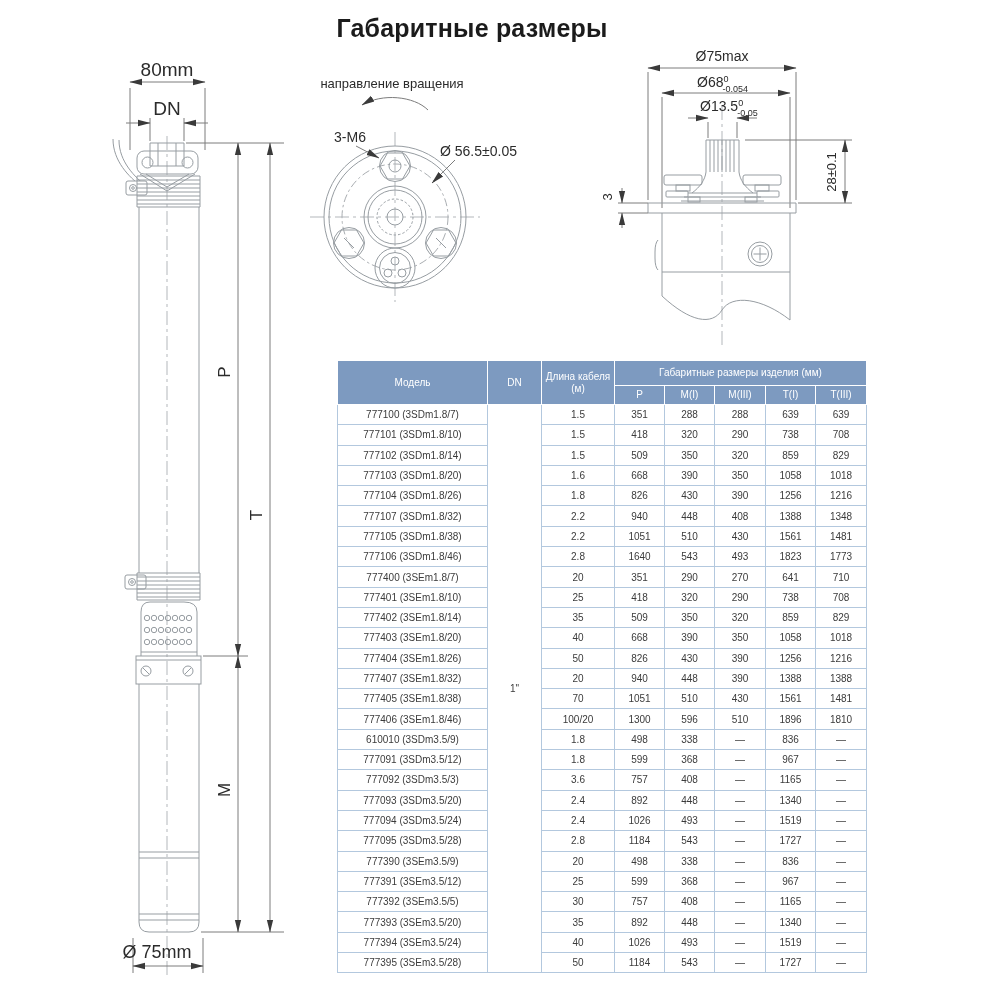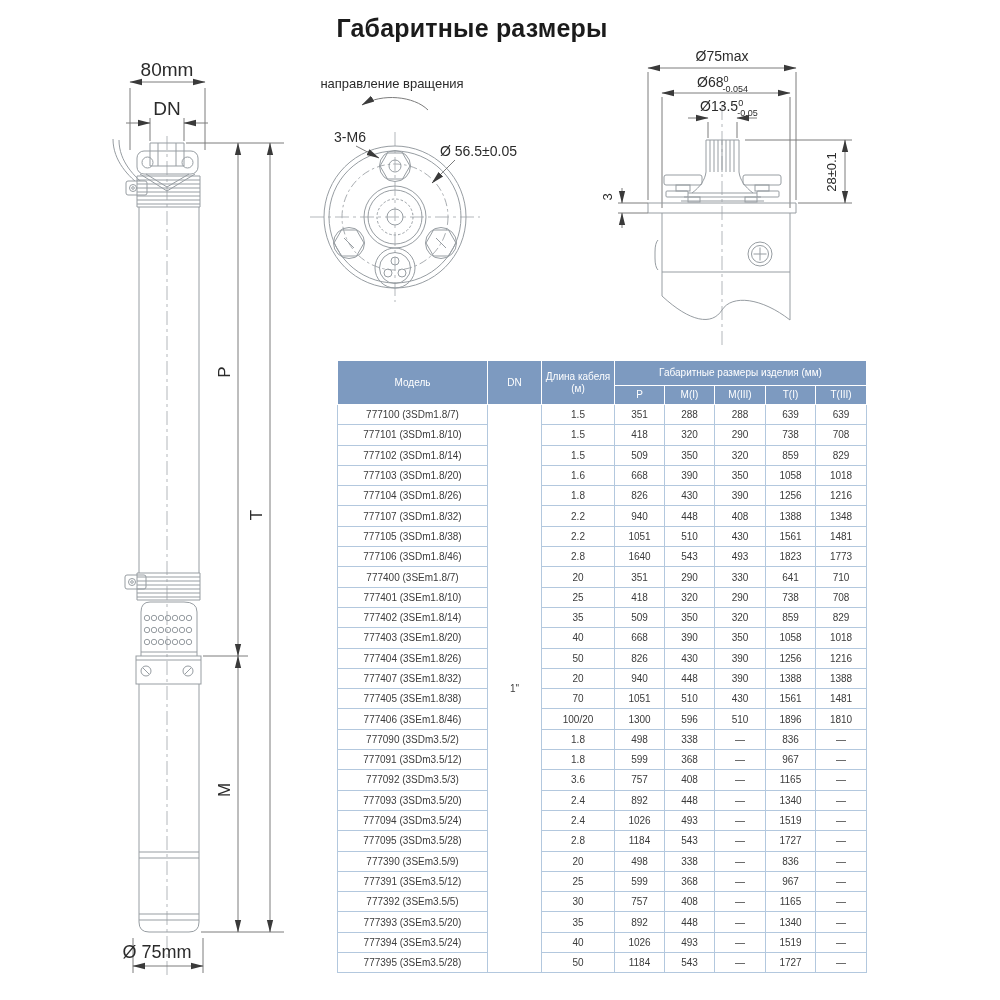--- a/index.html
+++ b/index.html
@@ -304,21 +304,21 @@
     <td>543</td>
     <td>493</td>
     <td>1823</td>
     <td>1773</td>
   </tr>
         <tr>
     <td>777400 (3SEm1.8/7)</td>
     <td>20</td>
     <td>351</td>
     <td>290</td>
-    <td>330</td>
+    <td>270</td>
     <td>641</td>
     <td>710</td>
   </tr>
         <tr>
     <td>777401 (3SEm1.8/10)</td>
     <td>25</td>
     <td>418</td>
     <td>320</td>
     <td>290</td>
     <td>738</td>
@@ -372,21 +372,21 @@
         <tr>
     <td>777406 (3SEm1.8/46)</td>
     <td>100/20</td>
     <td>1300</td>
     <td>596</td>
     <td>510</td>
     <td>1896</td>
     <td>1810</td>
   </tr>
         <tr>
-    <td>777090 (3SDm3.5/2)</td>
+    <td>610010 (3SDm3.5/9)</td>
     <td>1.8</td>
     <td>498</td>
     <td>338</td>
     <td>—</td>
     <td>836</td>
     <td>—</td>
   </tr>
         <tr>
     <td>777091 (3SDm3.5/12)</td>
     <td>1.8</td>

